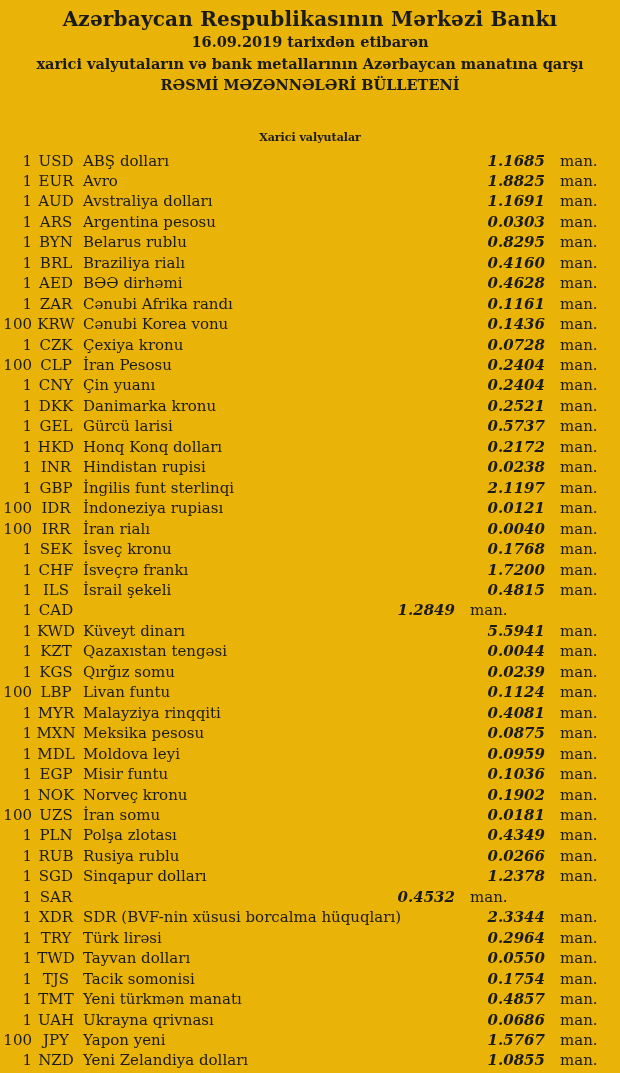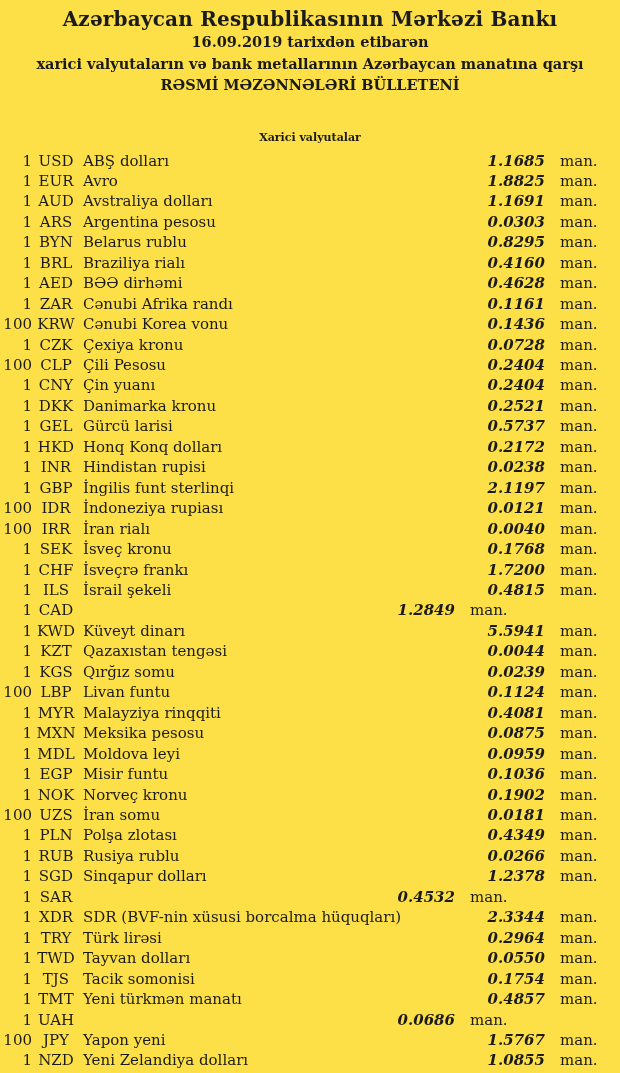--- a/index.html
+++ b/index.html
@@ -10,21 +10,21 @@
   body {
     width: 620px;
     height: 1073px;
     overflow: hidden;
     color: #1b1b1b;
     font-family: "DejaVu Serif", "Liberation Serif", serif;
   }
   .page {
     width: 620px;
     height: 1073px;
-    background: #fde047;
+    background: #eab308;
   }
   .doc-header {
     text-align: center;
     padding-top: 7px;
   }
   .doc-title {
     margin: 0;
     font-size: 20px;
     line-height: 24px;
     font-weight: bold;
@@ -143,21 +143,21 @@
       <div class="row">
         <span class="qty">1</span>
         <span class="code">CZK</span>
         <span class="name">Çexiya kronu</span>
         <span class="rate">0.0728</span>
         <span class="unit">man.</span>
       </div>
       <div class="row">
         <span class="qty">100</span>
         <span class="code">CLP</span>
-        <span class="name">Çili Pesosu</span>
+        <span class="name">İran Pesosu</span>
         <span class="rate">0.2404</span>
         <span class="unit">man.</span>
       </div>
       <div class="row">
         <span class="qty">1</span>
         <span class="code">CNY</span>
         <span class="name">Çin yuanı</span>
         <span class="rate">0.2404</span>
         <span class="unit">man.</span>
       </div>
@@ -365,20 +365,21 @@
       <div class="row">
         <span class="qty">1</span>
         <span class="code">TMT</span>
         <span class="name">Yeni türkmən manatı</span>
         <span class="rate">0.4857</span>
         <span class="unit">man.</span>
       </div>
       <div class="row">
         <span class="qty">1</span>
         <span class="code">UAH</span>
+        <span class="name">Ukrayna qrivnası</span>
         <span class="rate">0.0686</span>
         <span class="unit">man.</span>
       </div>
       <div class="row">
         <span class="qty">100</span>
         <span class="code">JPY</span>
         <span class="name">Yapon yeni</span>
         <span class="rate">1.5767</span>
         <span class="unit">man.</span>
       </div>

